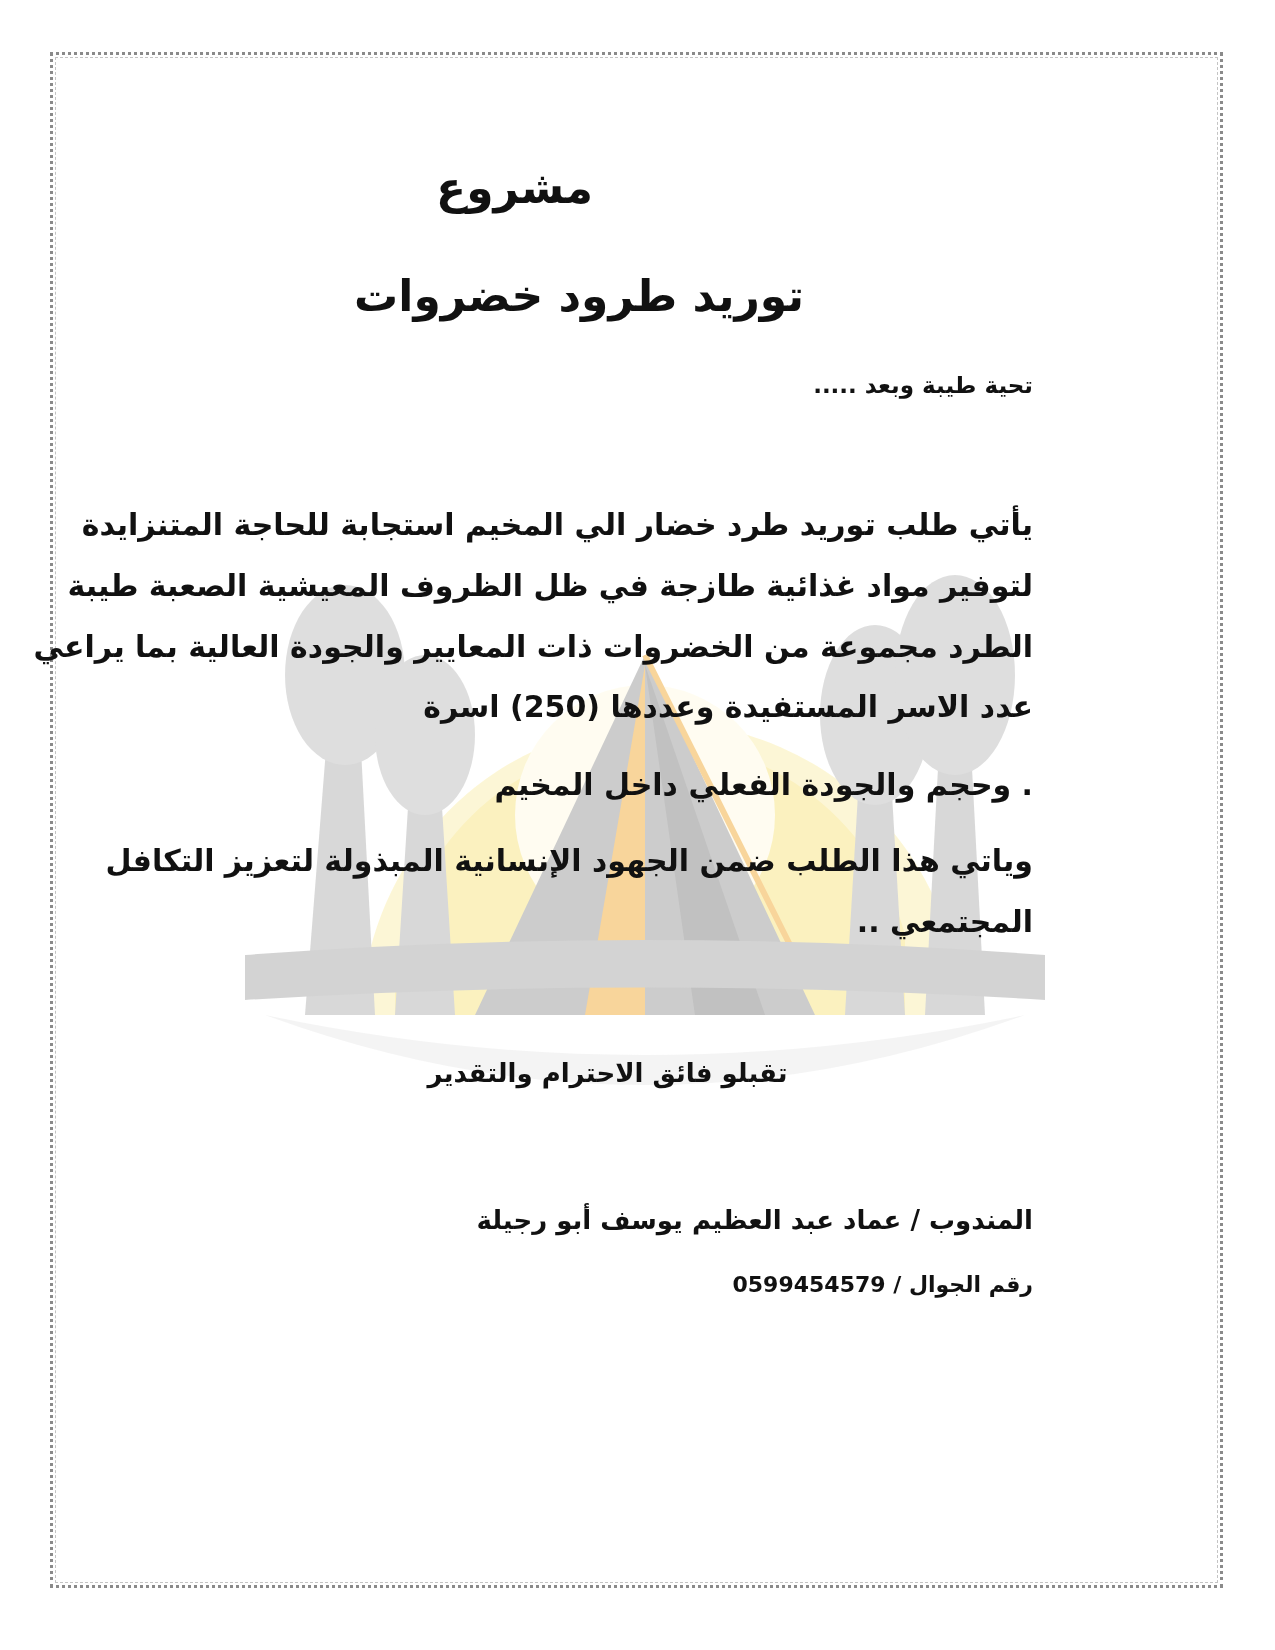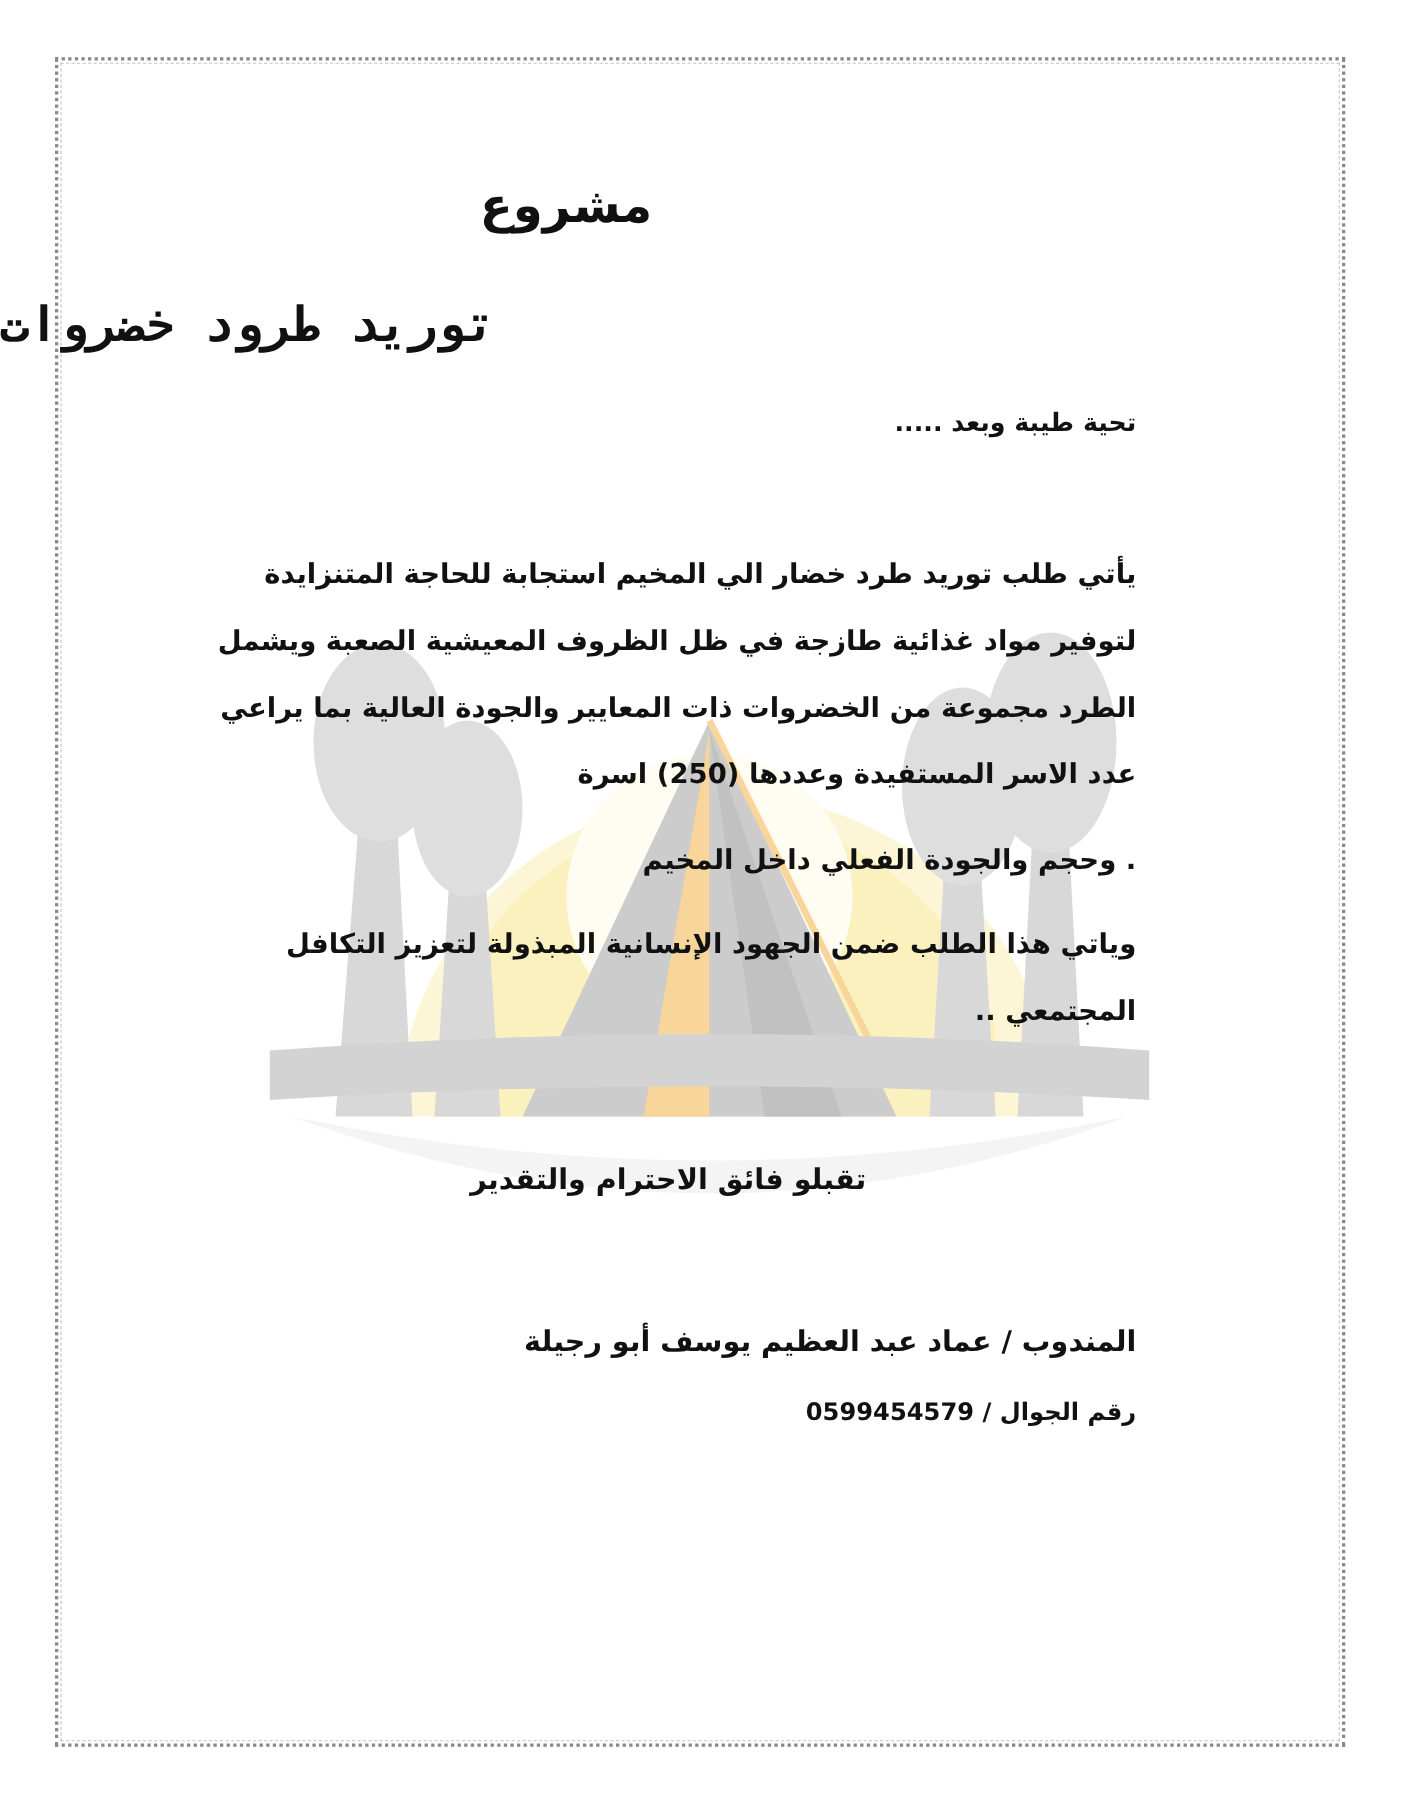--- a/index.html
+++ b/index.html
@@ -47,32 +47,31 @@
       top: 162px;
       left: 0;
       width: 1029px;
       text-align: center;
       font-size: 44px;
     }
     .title-2 {
       top: 270px;
       left: 0;
       width: 1158px;
-      text-align: left;
+      text-align: center;
       font-size: 44px;
-      font-family: Liberation Mono, monospace;
     }
     .greeting {
       top: 372px;
       right: 242px;
       font-size: 23px;
     }
     .body-line {
       right: 242px;
-      font-size: 25px;
+      font-size: 30px;
       text-align: right;
     }
     .closing {
       top: 1058px;
       left: 0;
       width: 1275px;
       text-align: center;
       font-size: 26px;
       padding-left: 0;
     }
@@ -121,21 +120,21 @@
     <path d="M20 560 Q400 700 780 560 Q400 640 20 560 Z" fill="#ececec"></path>
   </svg>
 </div>
 
 <div class="text title-1">مشروع</div>
 <div class="text title-2">توريد طرود خضروات</div>
 
 <div class="text greeting">تحية طيبة وبعد .....</div>
 
 <div class="text body-line" style="top:507px;">يأتي طلب توريد طرد خضار الي المخيم استجابة للحاجة المتنزايدة</div>
-<div class="text body-line" style="top:568px;">لتوفير مواد غذائية طازجة في ظل الظروف المعيشية الصعبة ويشمل</div>
+<div class="text body-line" style="top:568px;">لتوفير مواد غذائية طازجة في ظل الظروف المعيشية الصعبة طيبة</div>
 <div class="text body-line" style="top:629px;">الطرد مجموعة من الخضروات ذات المعايير والجودة العالية بما يراعي</div>
 <div class="text body-line" style="top:689px;margin-left:24px;">عدد الاسر المستفيدة وعددها (250) اسرة</div>
 <div class="text body-line" style="top:767px;">. وحجم والجودة الفعلي داخل المخيم</div>
 <div class="text body-line" style="top:843px;">وياتي هذا الطلب ضمن الجهود الإنسانية المبذولة لتعزيز التكافل</div>
 <div class="text body-line" style="top:904px;">المجتمعي ..</div>
 
 <div class="text closing"><span>تقبلو  فائق الاحترام والتقدير</span></div>
 
 <div class="text signature">المندوب / عماد عبد العظيم يوسف أبو رجيلة</div>
 <div class="text phone">رقم الجوال / 0599454579</div>

